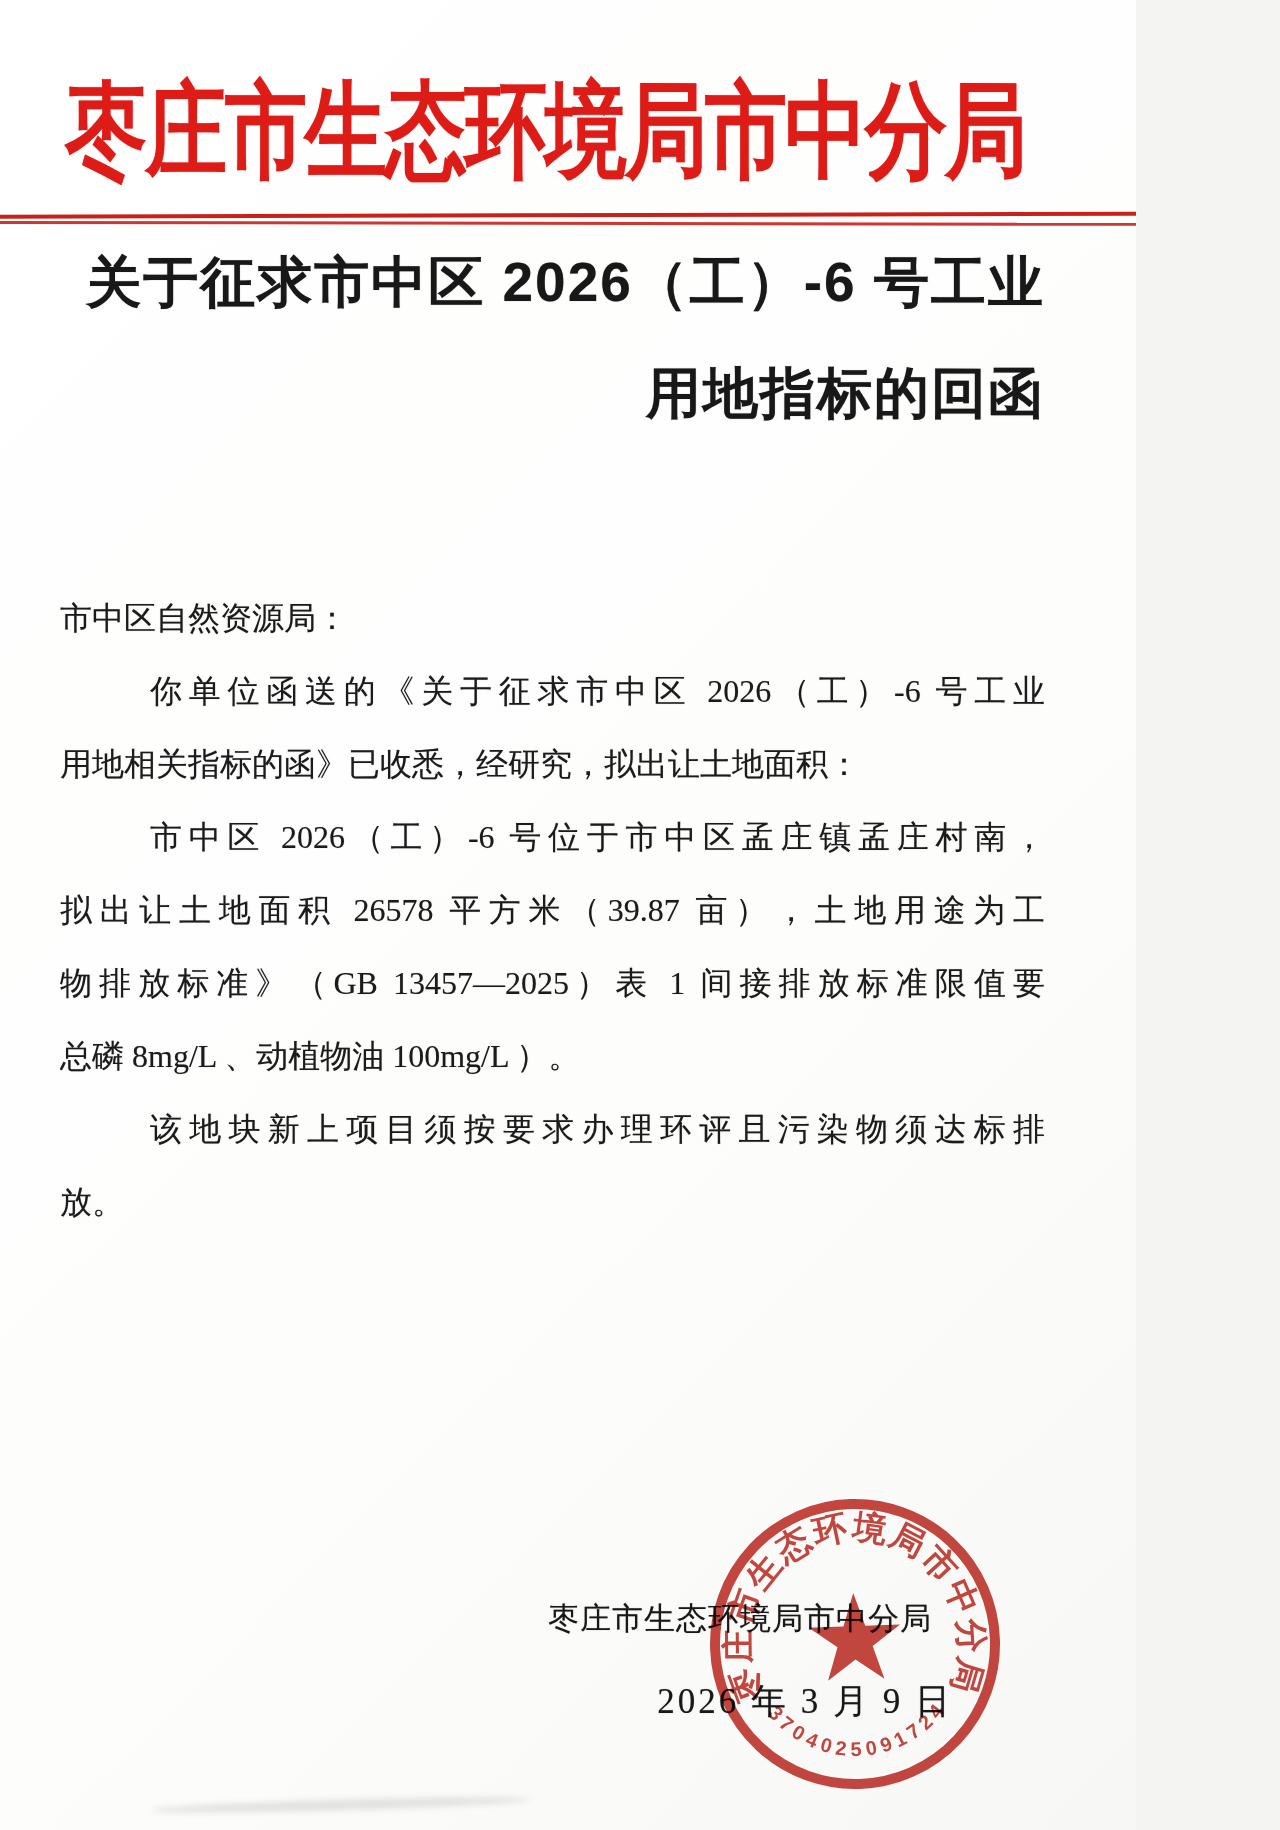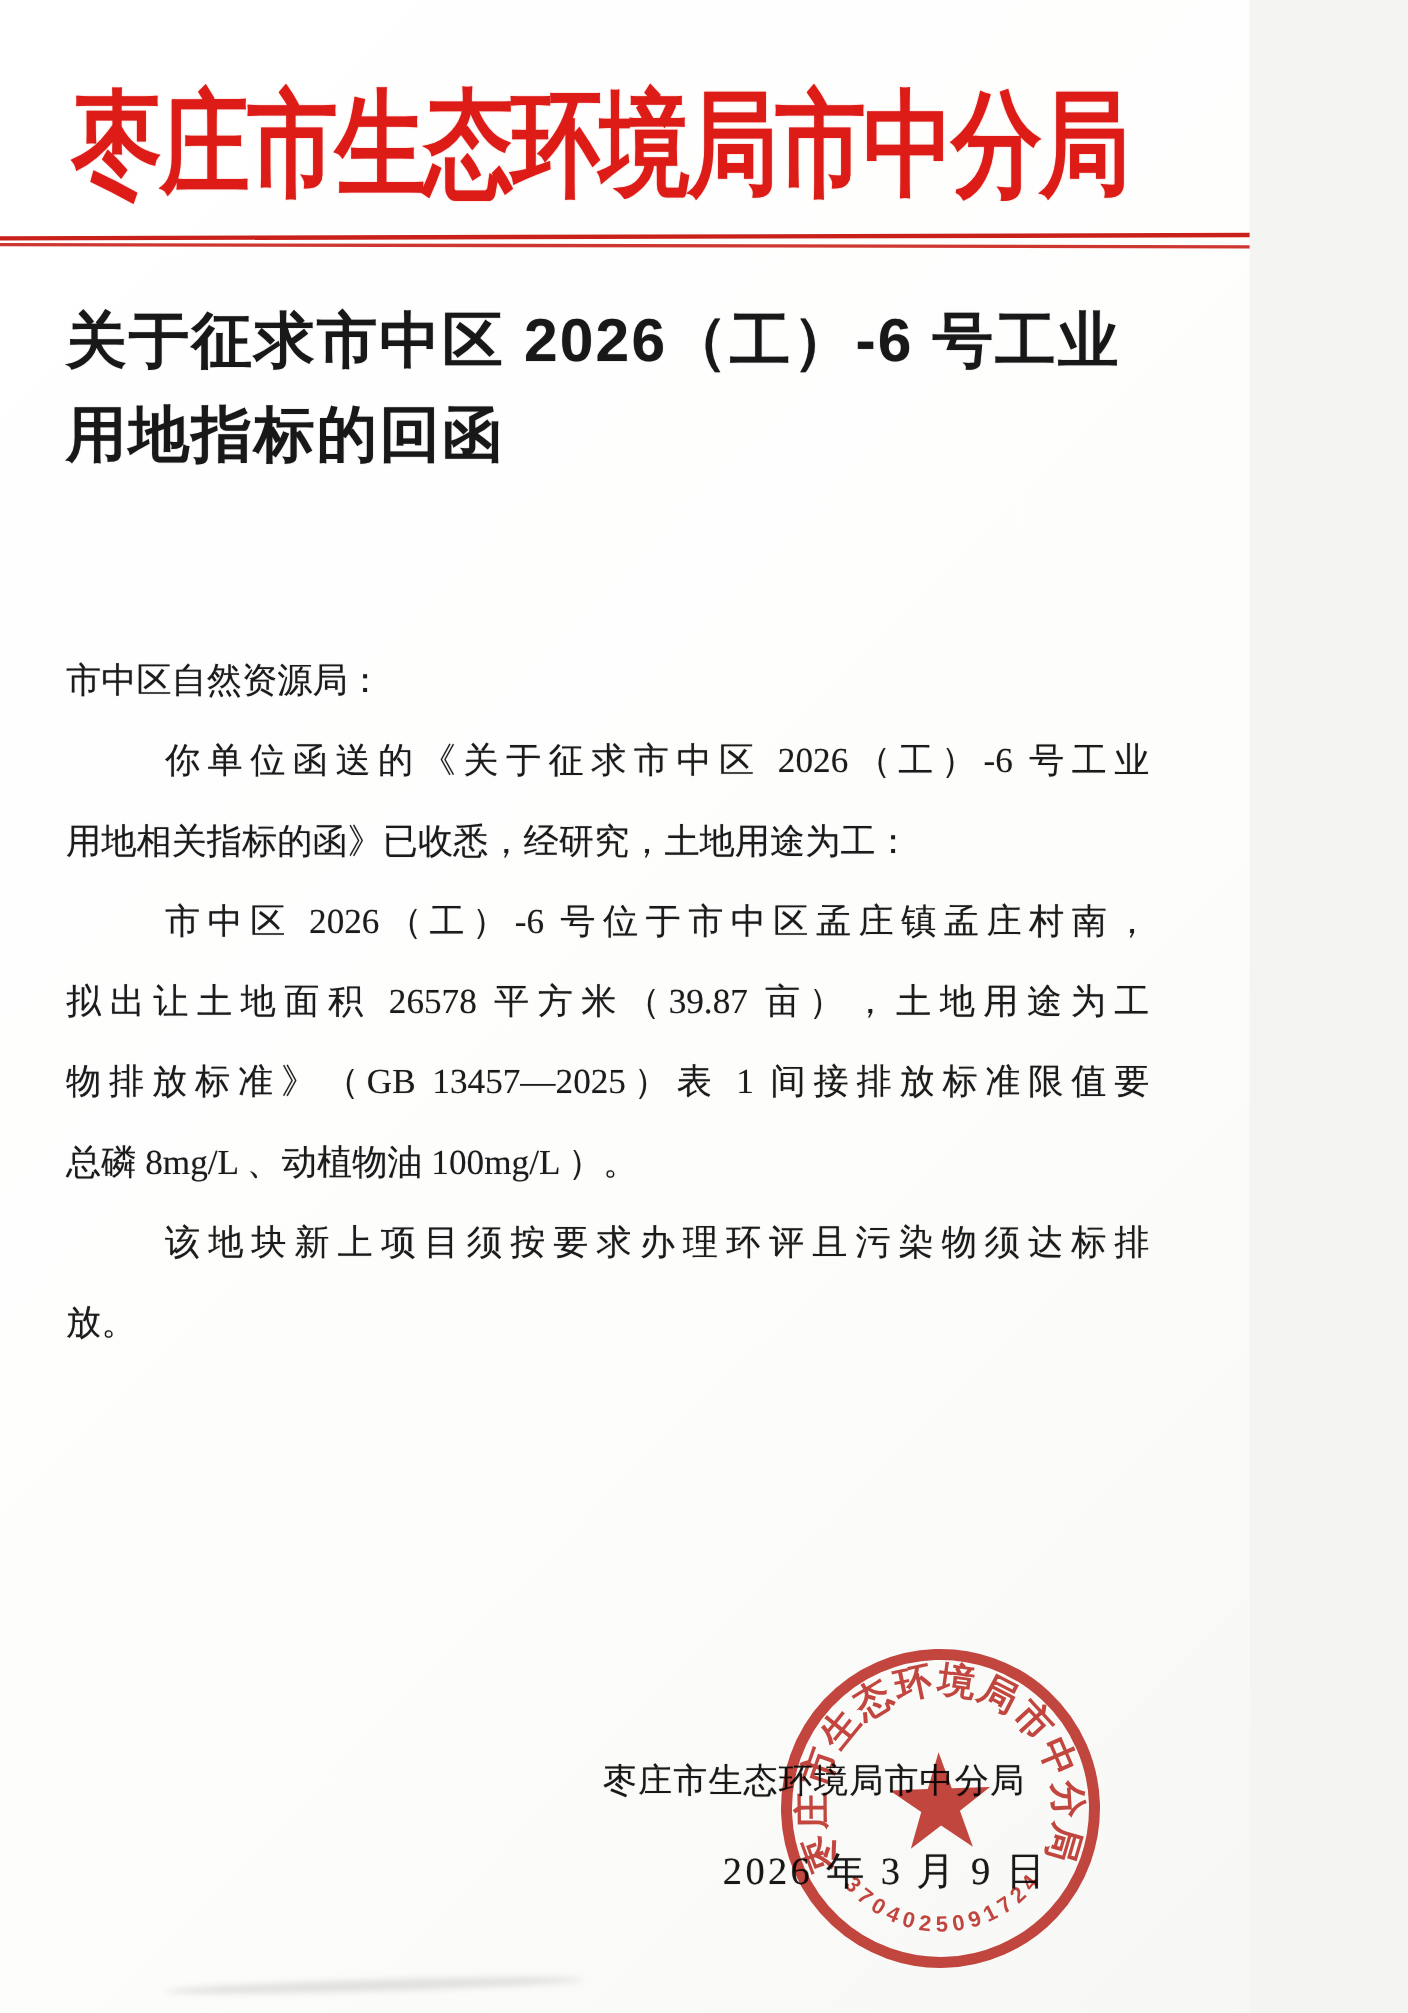--- a/index.html
+++ b/index.html
@@ -21,29 +21,28 @@
     color:#dd1c17;
     transform:scaleY(1.28);transform-origin:top center;
     white-space:nowrap;
     text-shadow:0 0 1px rgba(221,28,23,.6);
   }
   .rule{position:absolute;left:0;width:1280px;background:#c9201a;}
   .rule.r1{top:213px;height:4px;transform:rotate(-0.15deg);}
   .rule.r2{top:222px;height:3px;transform:rotate(0.1deg);opacity:.9;}
   
   .doc-title{
-    position:absolute;left:60px;width:985px;text-align:left;
+    position:absolute;left:60px;width:985px;text-align:right;
     font-family:"Liberation Sans", sans-serif;
     font-weight:900;color:#181818;font-size:55px;letter-spacing:2px;
     white-space:nowrap;
     text-shadow:0 0 1px rgba(0,0,0,.45);
-    margin-top:27px;
   }
   .doc-title.t1{top:246px;}
-  .doc-title.t2{top:332px;}
+  .doc-title.t2{top:357px;}
   
   .body-text{
     position:absolute;left:60px;top:582px;width:985px;
     font-size:32px;line-height:73px;color:#1b1b1b;
     text-shadow:0 0 1px rgba(0,0,0,.35);
   }
   .line{white-space:nowrap;}
   .line.full{white-space:normal;text-align:justify;text-align-last:justify;}
   .line.indent{text-indent:90px;}
   
@@ -89,21 +88,21 @@
 
   <div class="rule r1"></div>
   <div class="rule r2"></div>
 
   <div class="doc-title t1">关于征求市中区 2026（工）-6 号工业</div>
   <div class="doc-title t2">用地指标的回函</div>
 
   <div class="body-text">
     <div class="line">市中区自然资源局：</div>
     <div class="line full indent">你单位函送的《关于征求市中区 2026（工）-6 号工业</div>
-    <div class="line">用地相关指标的函》已收悉，经研究，土地用途为工：</div>
+    <div class="line">用地相关指标的函》已收悉，经研究，拟出让土地面积：</div>
     <div class="line full indent">市中区 2026（工）-6 号位于市中区孟庄镇孟庄村南，</div>
     <div class="line full">拟出让土地面积 26578 平方米（39.87 亩），土地用途为工</div>
     <div class="line full">物排放标准》（GB 13457—2025）表 1 间接排放标准限值要</div>
     <div class="line">总磷 8mg/L 、动植物油 100mg/L ）。</div>
     <div class="line full indent">该地块新上项目须按要求办理环评且污染物须达标排</div>
     <div class="line">放。</div>
   </div>
 
   <div class="sig-agency">枣庄市生态环境局市中分局</div>
   <div class="sig-date">2026 年 3 月 9 日</div>

